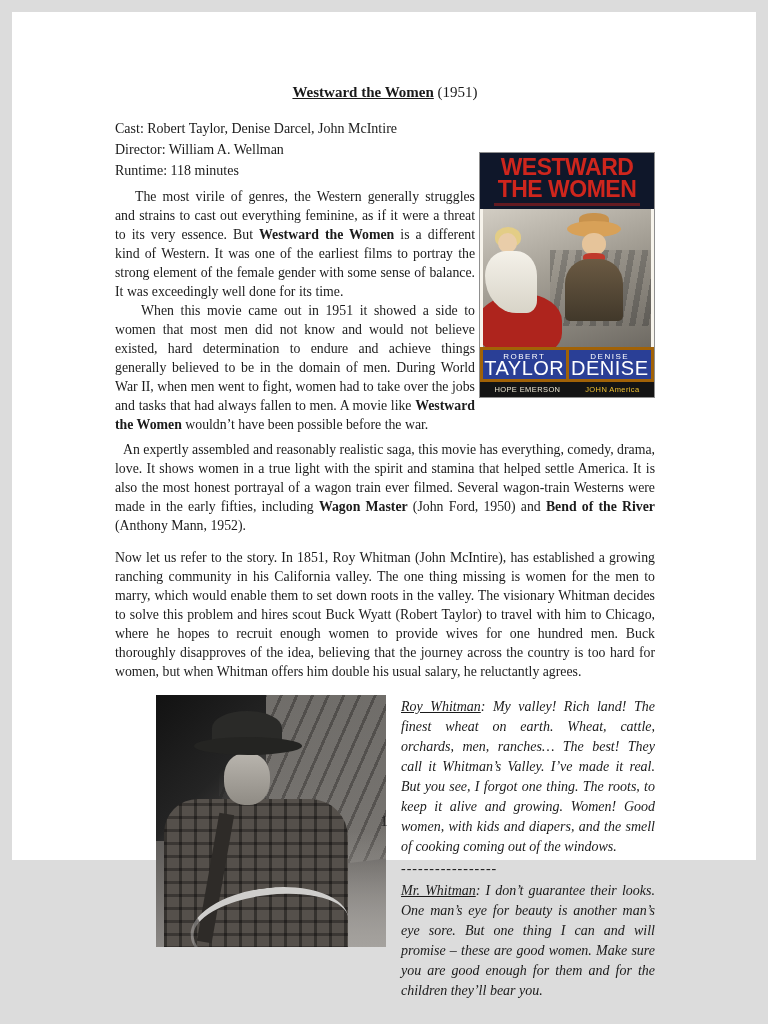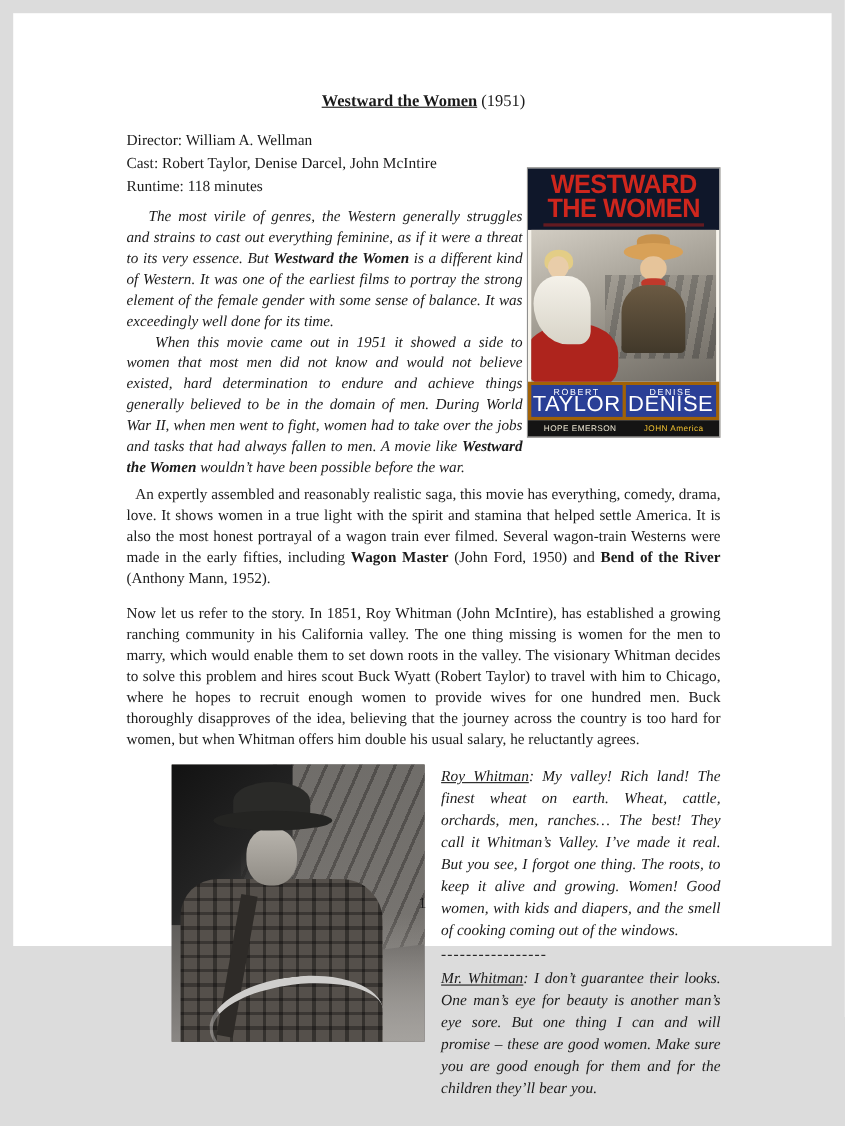--- a/index.html
+++ b/index.html
@@ -23,21 +23,21 @@
     margin-bottom:16px;line-height:20px;
   }
   .doc-title .title-main{text-decoration:underline;}
   .doc-title .title-year{font-weight:normal;}
   .body-top{position:relative;}
   .meta{font-size:14px;line-height:21px;margin-bottom:6px;}
   .para{
     font-size:13.8px;line-height:19px;text-align:justify;
     margin:0;color:#1b1b1b;
   }
-  .wrapped{margin-right:180px;font-style:italic;}
+  .wrapped{margin-right:180px;}
   .p1{text-indent:20px;}
   .p2{text-indent:26px;}
   .p3{text-indent:8px;margin-top:6px;}
   .p4{margin-top:13px;}
   b{font-weight:bold;}
 
   
   .poster{
     position:absolute;top:34px;right:0;
     width:176px;height:246px;
@@ -149,22 +149,22 @@
 
 <div class="page">
 
   <div class="doc-title">
     <span class="title-main">Westward the Women</span><span class="title-year"> (1951)</span>
   </div>
 
   <div class="body-top">
 
     <div class="meta">
+      <div>Cast: Robert Taylor, Denise Darcel, John McIntire</div>
       <div>Director: William A. Wellman</div>
-      <div>Cast: Robert Taylor, Denise Darcel, John McIntire</div>
       <div>Runtime: 118 minutes</div>
     </div>
 
     <div class="poster">
       <div class="poster-top">
         <div class="poster-title">WESTWARD</div>
         <div class="poster-title">THE WOMEN</div>
         <div class="poster-tagline"></div>
       </div>
       <div class="poster-mid">

